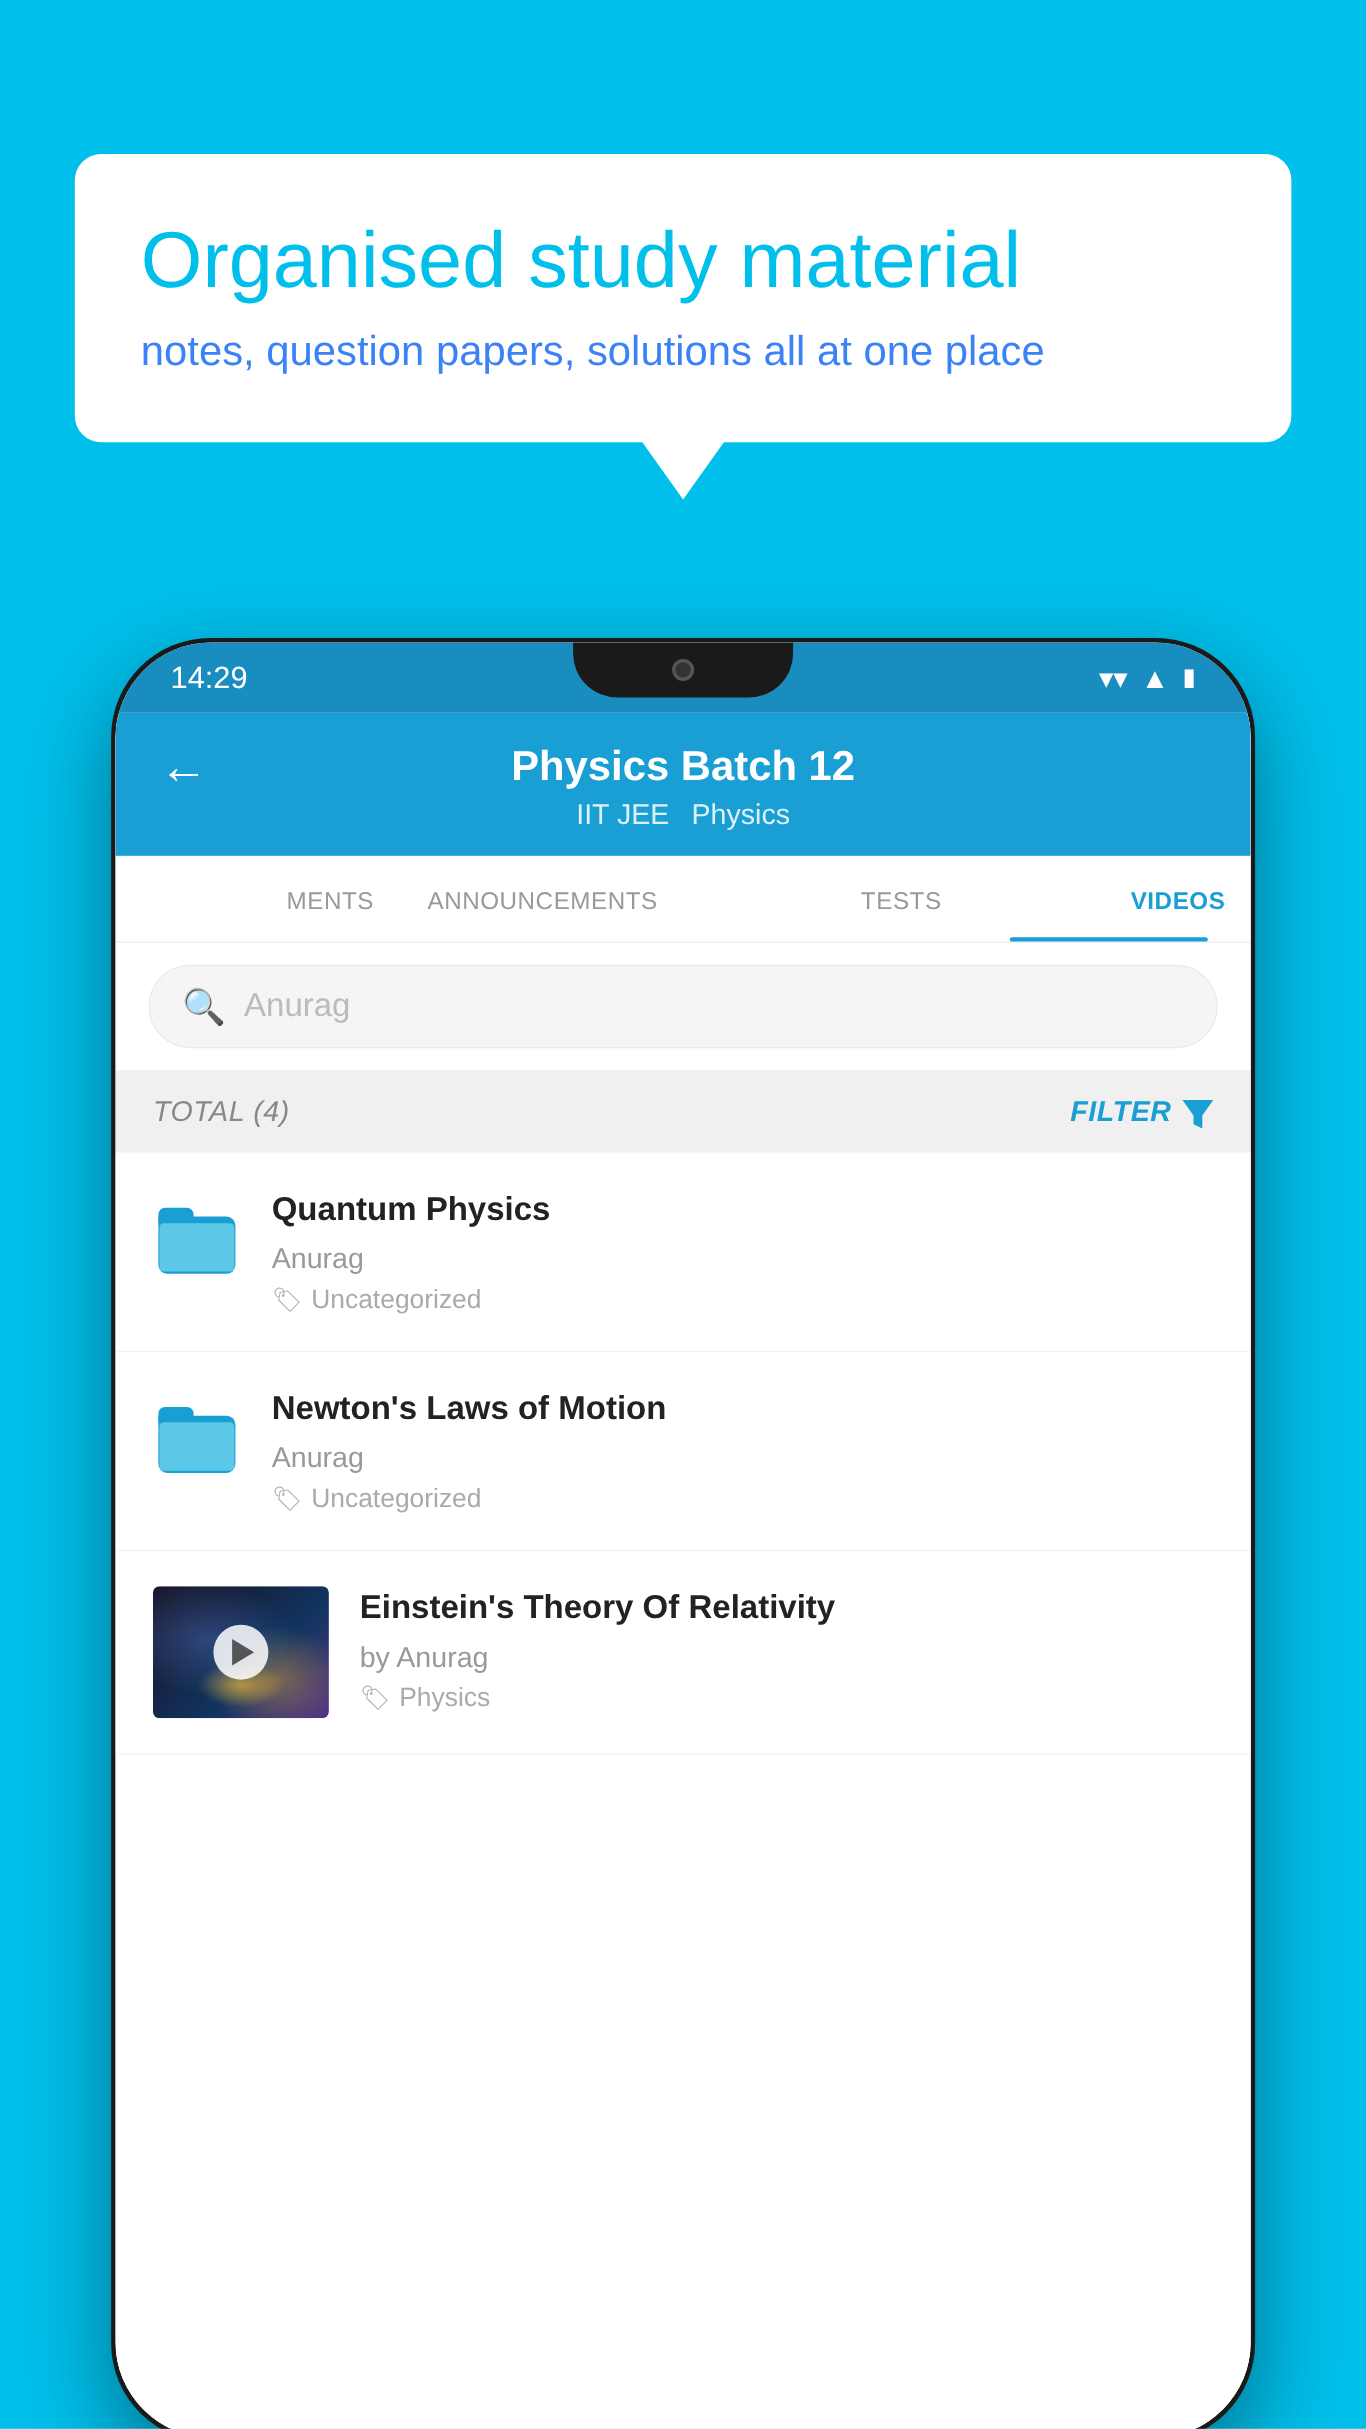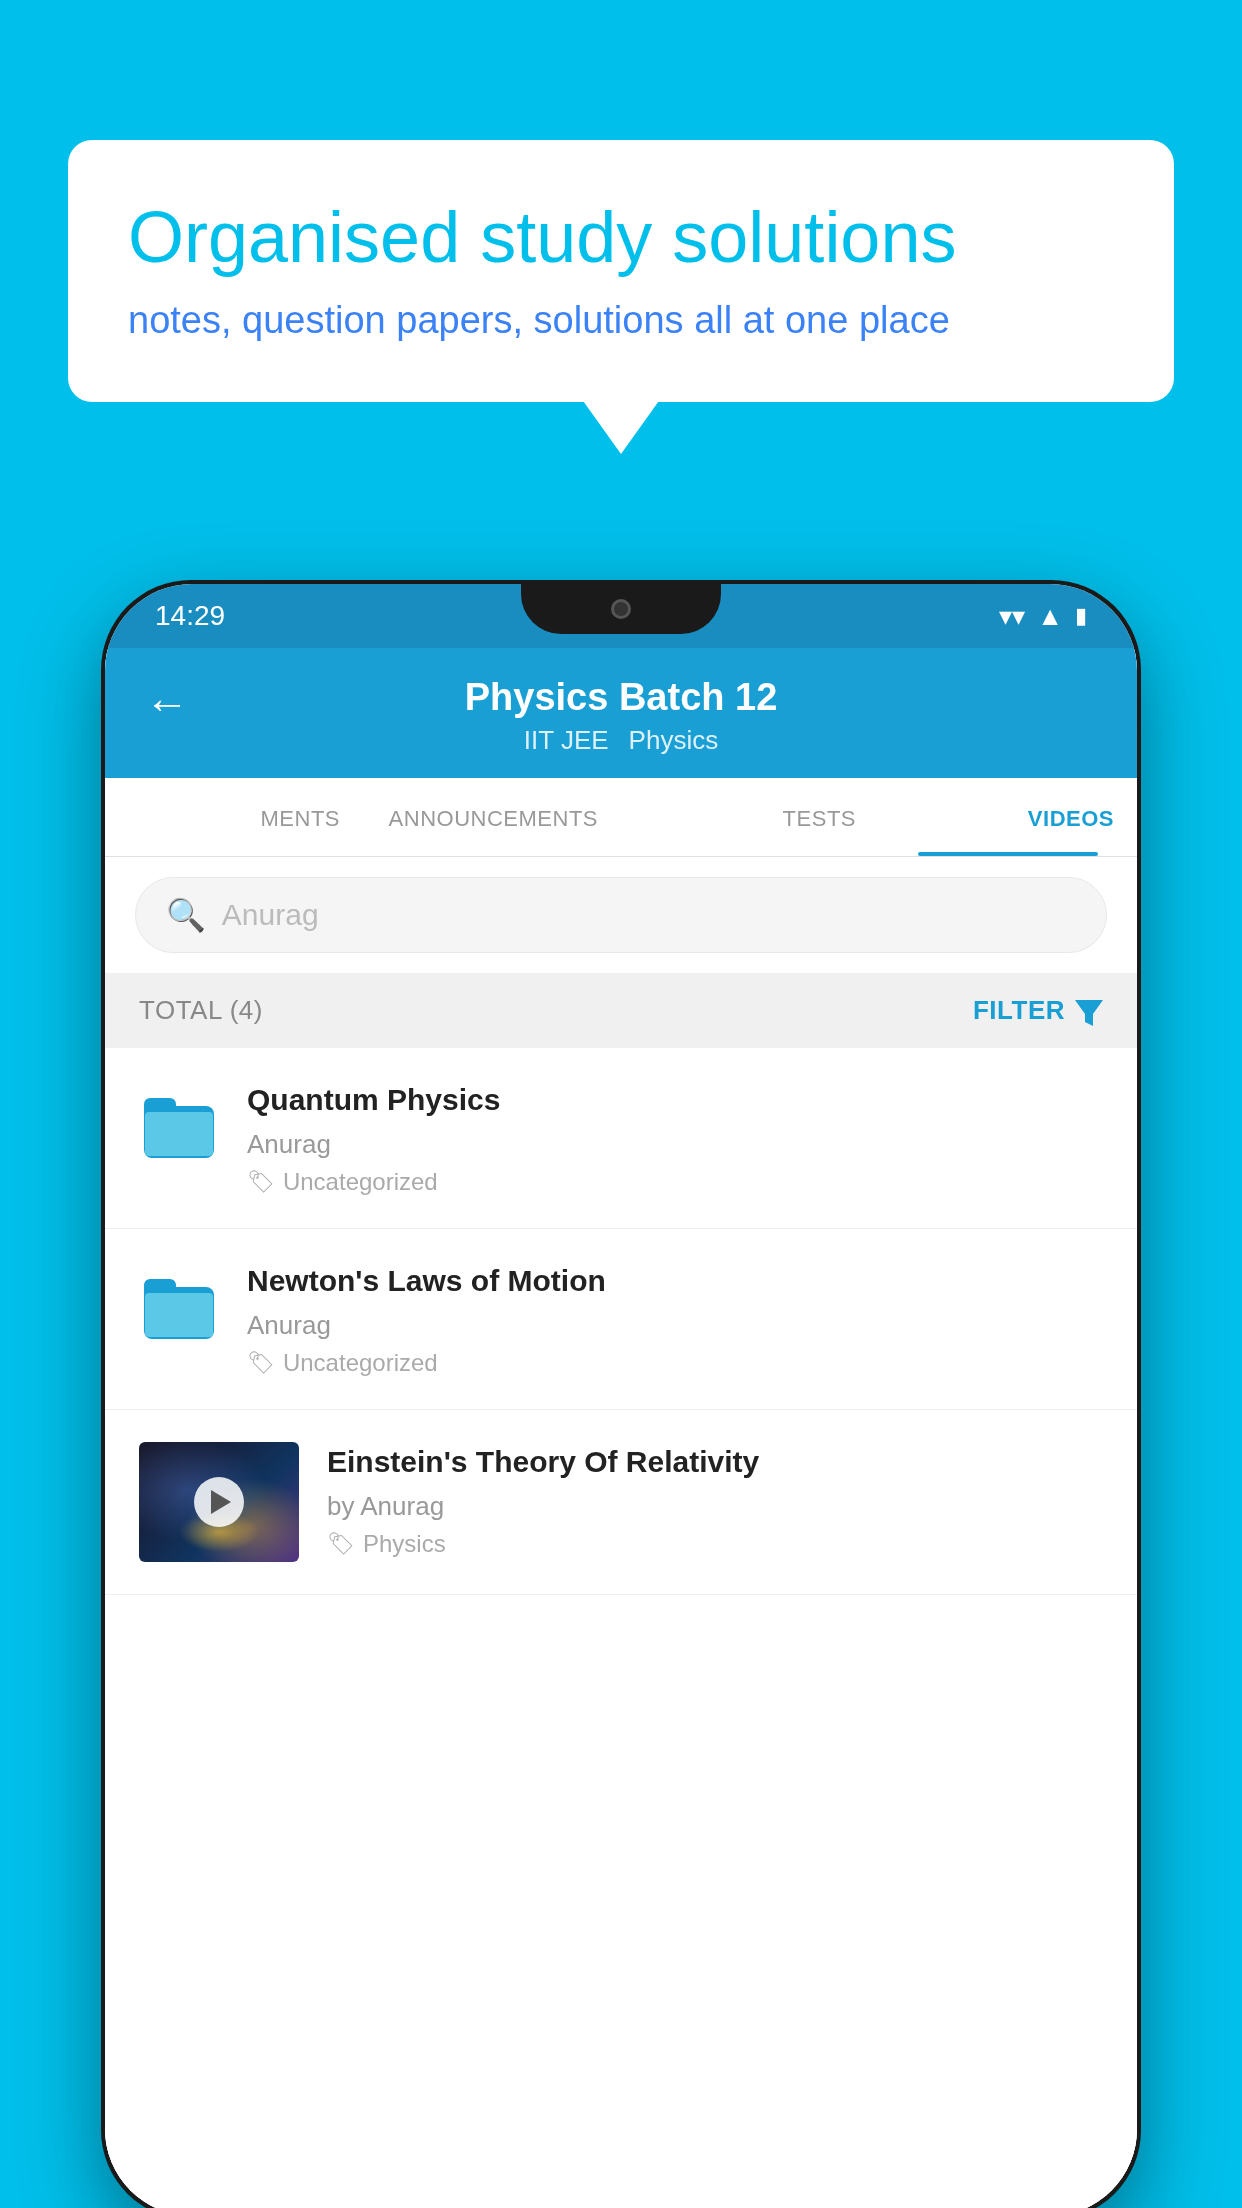--- a/index.html
+++ b/index.html
@@ -226,20 +226,21 @@
       font-size: 30px;
     }
 
     
     .filter-bar {
       background: #f0f0f0;
       padding: 22px 34px;
       display: flex;
       justify-content: space-between;
       align-items: center;
+      font-style: italic;
     }
 
     .total-label {
       color: #888;
       font-size: 26px;
       font-weight: 500;
       letter-spacing: 0.5px;
     }
 
     .filter-btn {
@@ -401,21 +402,21 @@
       flex-direction: column;
       border-radius: 0 0 83px 83px;
       overflow: hidden;
     }
   </style>
 </head>
 <body>
 
 <div class="speech-bubble-container">
   <div class="speech-bubble">
-    <div class="bubble-title">Organised study solutions</div>
+    <div class="bubble-title">Organised study material</div>
     <div class="bubble-subtitle">notes, question papers, solutions all at one place</div>
   </div>
 </div>
 
 <div class="phone-frame">
   <div class="phone-inner">
 
     <div class="status-bar">
       <div class="notch">
         <div class="camera-dot"></div>

